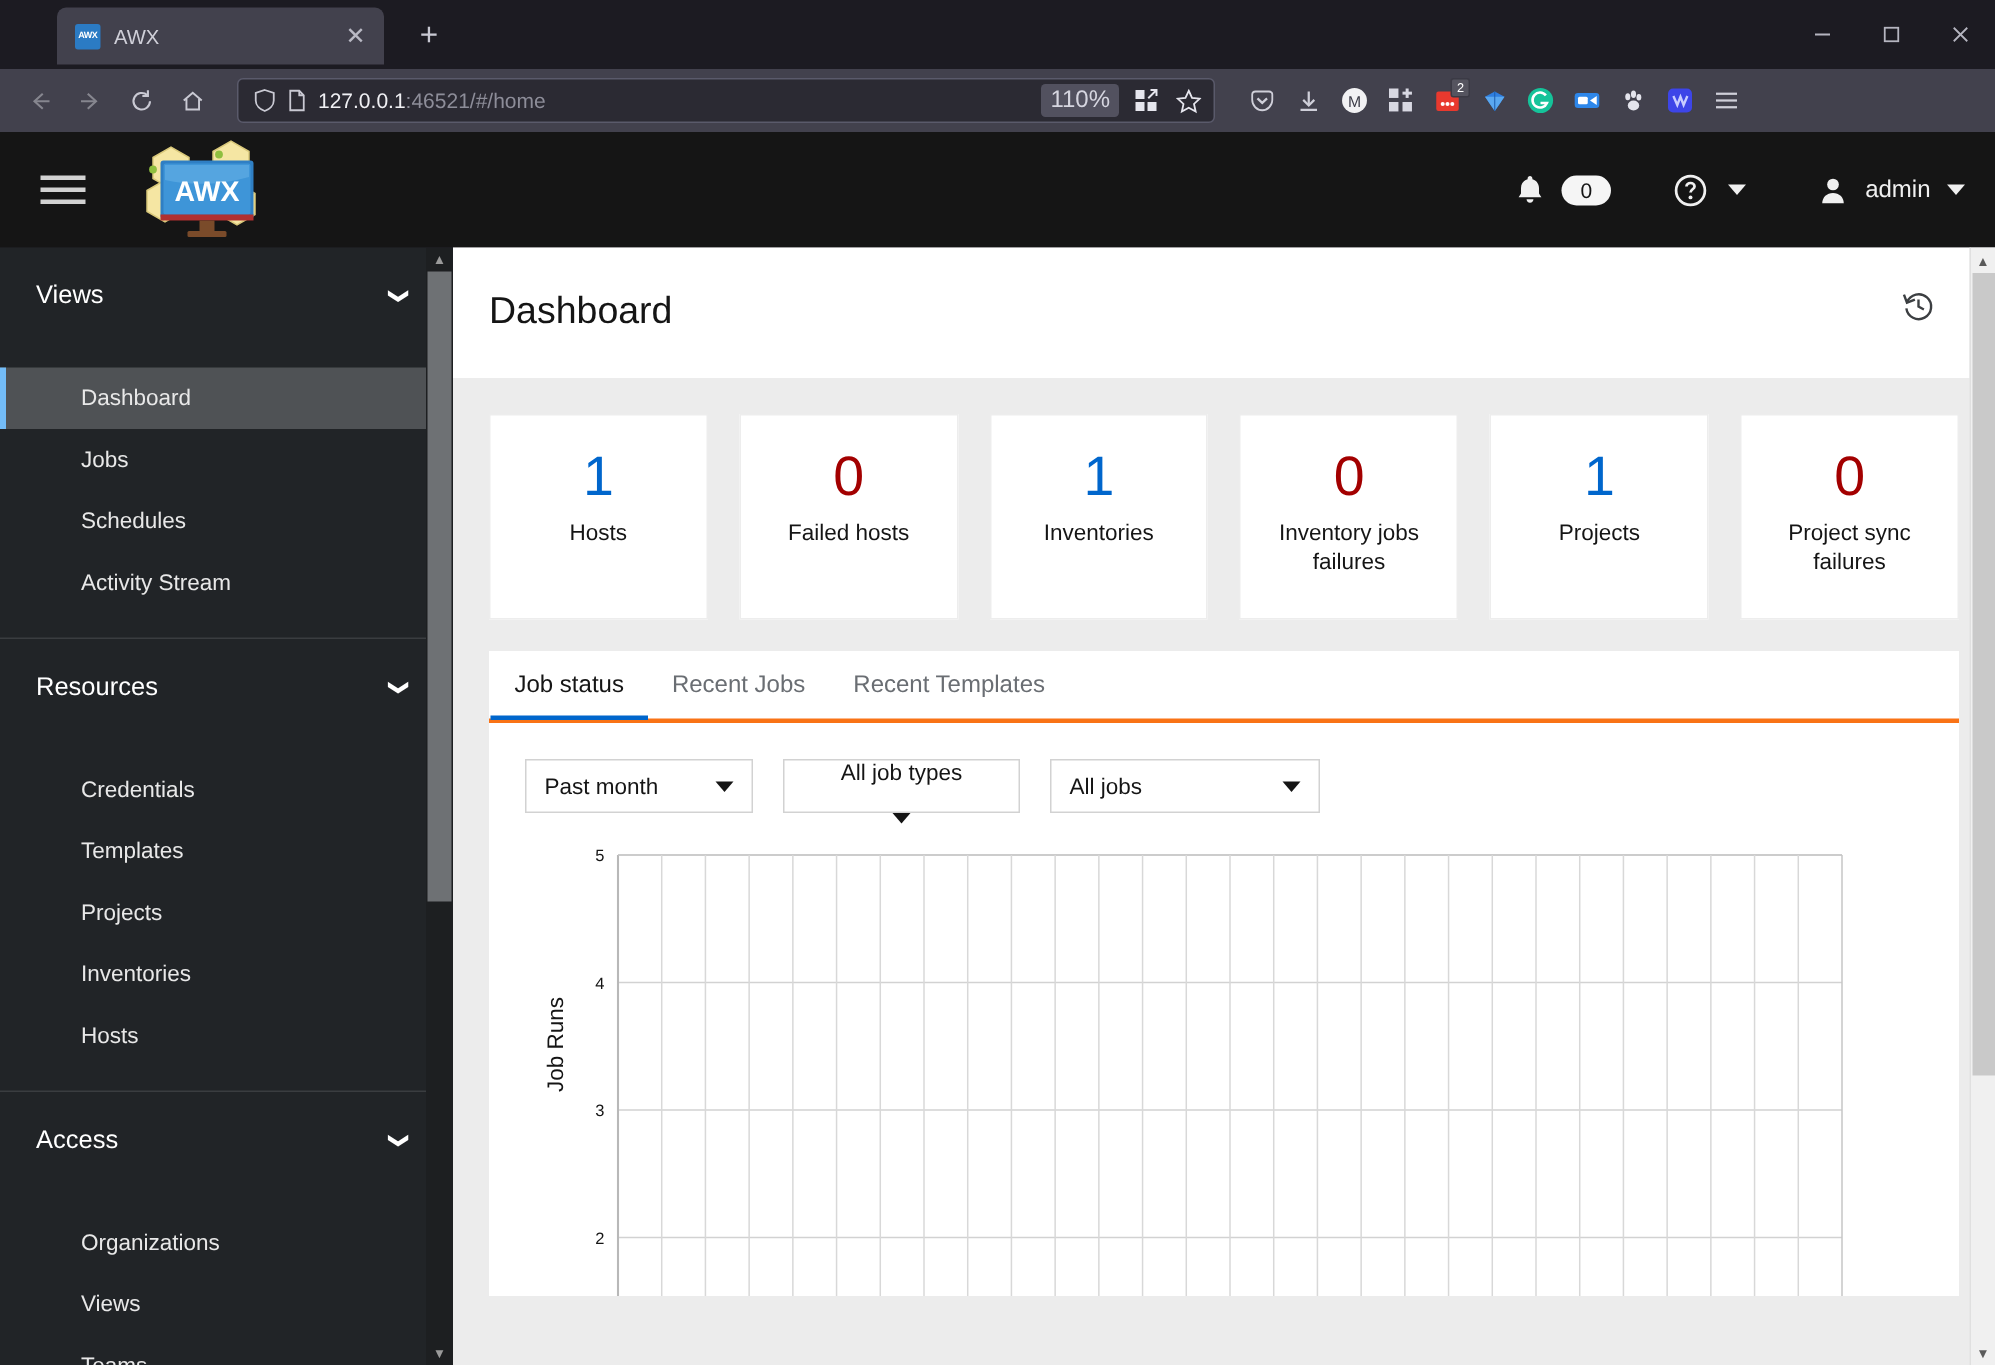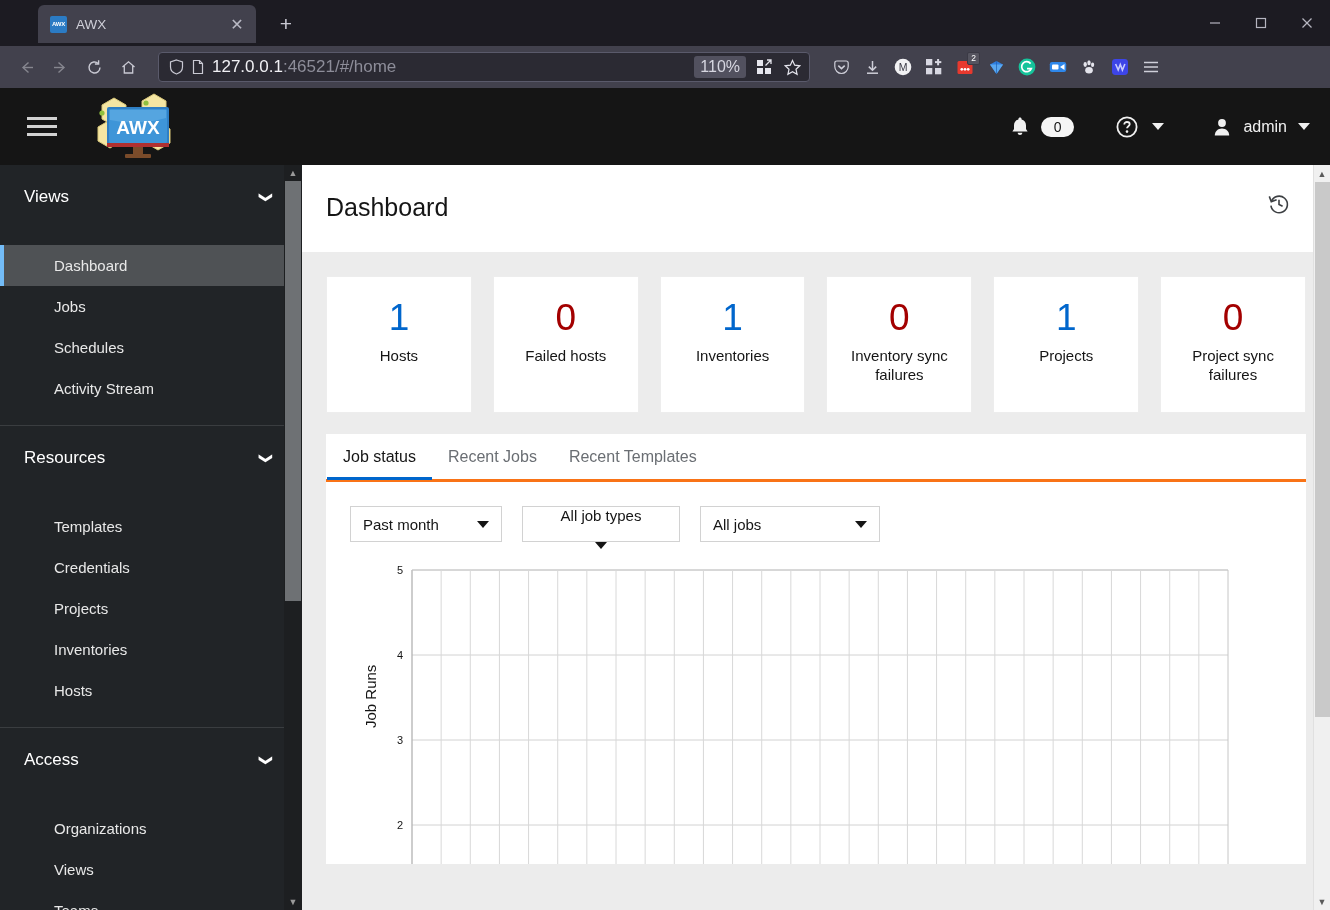--- a/index.html
+++ b/index.html
@@ -45,21 +45,21 @@
   }
   .navbtn { width: 32px; height: 30px; display: flex;
     align-items: center; justify-content: center; color: #c9c9d3; }
   .navbtn.dim { color: #86868f; }
   #urlbar {
     flex: 1; height: 30px; margin: 0 8px 0 12px;
     background: #2b2a33; border: 1px solid #5a5a6b; border-radius: 4px;
     display: flex; align-items: center; padding: 0 5px 0 10px; gap: 7px;
     max-width: 652px;
   }
-  #urltext { flex: 1; font-size: 17px; color: #8d8d99; white-space: nowrap; }
+  #urltext { flex: 1; font-size: 14px; color: #8d8d99; white-space: nowrap; }
   #urltext b { color: #f0f0f4; font-weight: normal; }
   .zoombadge {
     font-size: 16px; color: #d6d6e0; background: #52515f;
     border-radius: 3px; padding: 2px 6px; margin-right: 3px;
   }
   #extrow { display: flex; align-items: center; gap: 1px; margin-left: 6px; }
   .ext { width: 30px; height: 30px; display: flex;
     align-items: center; justify-content: center;
     color: #cfcfd9; position: relative; }
   .ext-badge {
@@ -438,24 +438,24 @@
         </div>
         <div class="nav-item">
           <span>Activity Stream</span>
         </div>
         <div class="nav-sep"></div>
         <div class="nav-group-hdr">
           <span>Resources</span>
           <span class="chev" style="transform: rotate(90deg); display: inline-block;">❯</span>
         </div>
         <div class="nav-item">
+          <span>Credentials</span>
+        </div>
+        <div class="nav-item">
           <span>Templates</span>
-        </div>
-        <div class="nav-item">
-          <span>Credentials</span>
         </div>
         <div class="nav-item">
           <span>Projects</span>
         </div>
         <div class="nav-item">
           <span>Inventories</span>
         </div>
         <div class="nav-item">
           <span>Hosts</span>
         </div>
@@ -502,21 +502,21 @@
         <div class="card">
           <div class="card-num bad">0</div>
           <div class="card-label">Failed hosts</div>
         </div>
         <div class="card">
           <div class="card-num ok">1</div>
           <div class="card-label">Inventories</div>
         </div>
         <div class="card">
           <div class="card-num bad">0</div>
-          <div class="card-label">Inventory sync failures</div>
+          <div class="card-label">Inventory jobs failures</div>
         </div>
         <div class="card">
           <div class="card-num ok">1</div>
           <div class="card-label">Projects</div>
         </div>
         <div class="card">
           <div class="card-num bad">0</div>
           <div class="card-label">Project sync failures</div>
         </div>
       </div>

